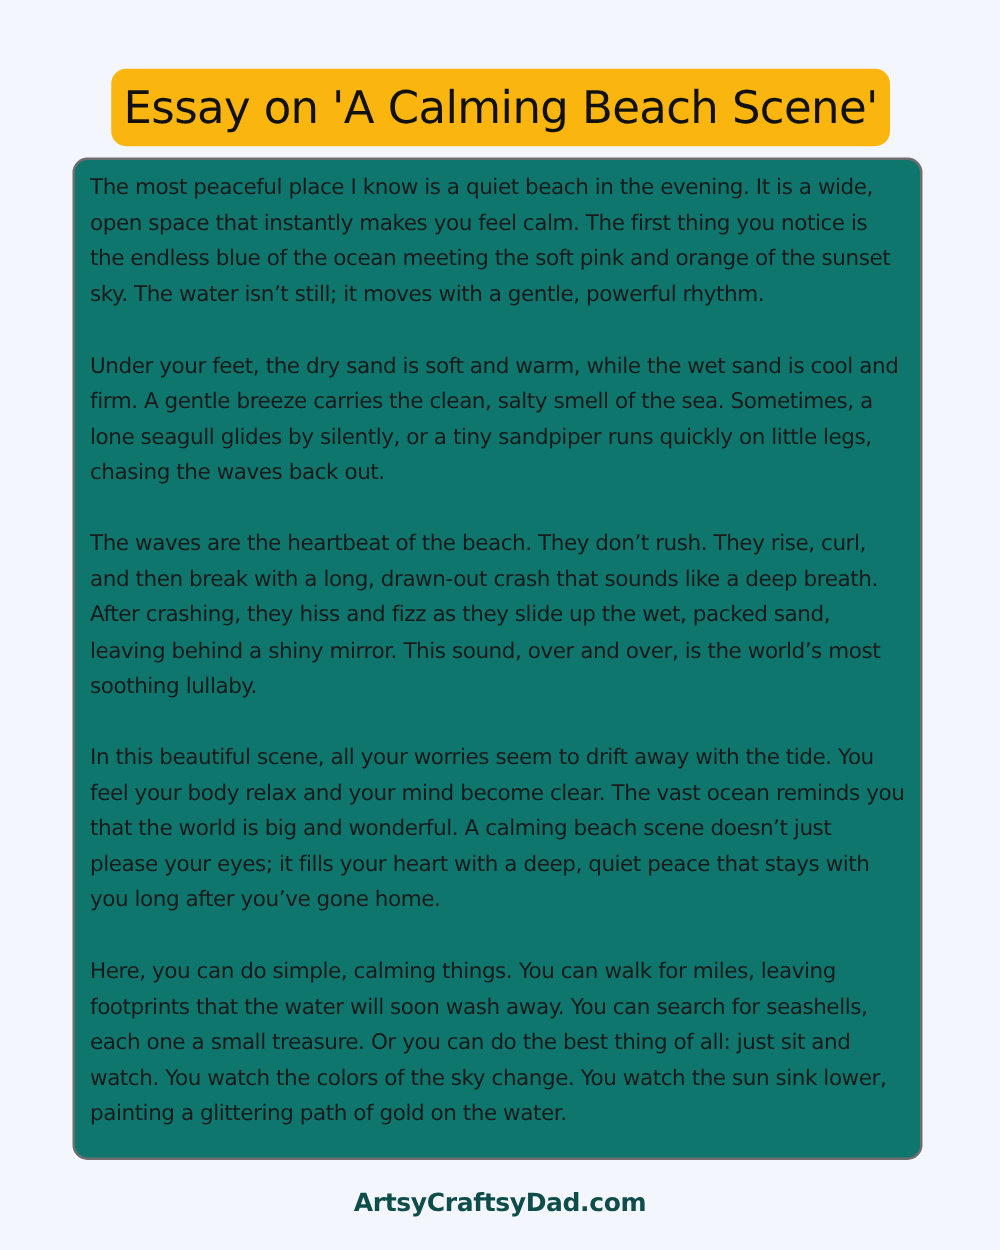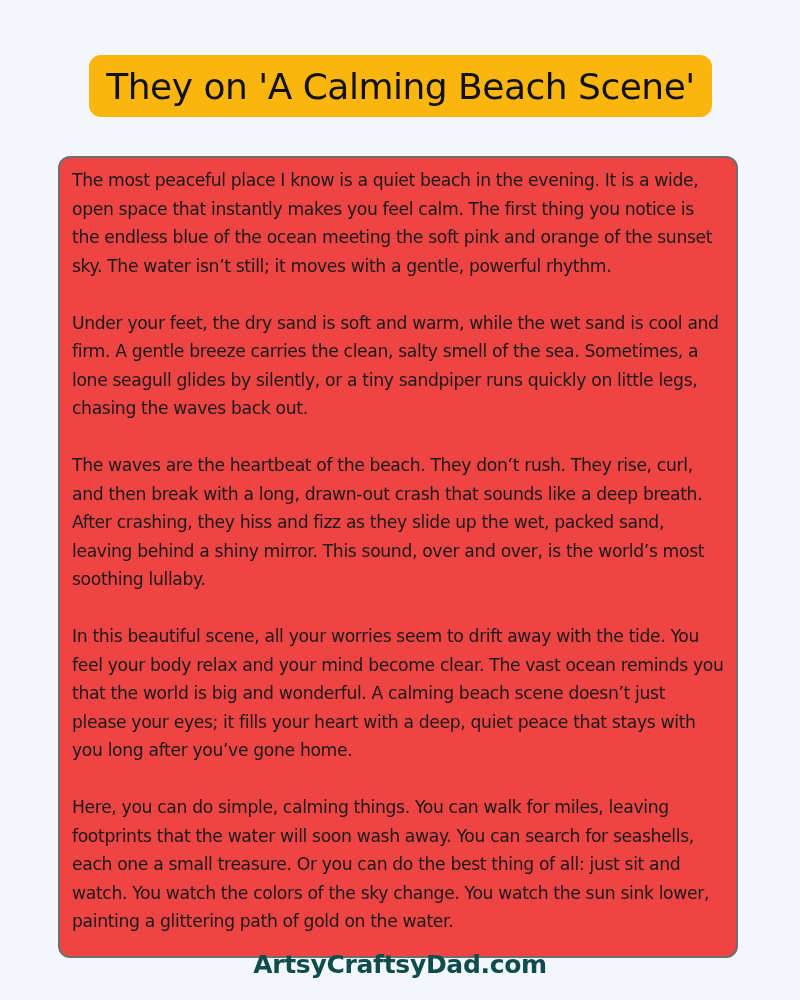--- a/index.html
+++ b/index.html
@@ -22,53 +22,53 @@
       font-family: "DejaVu Sans", sans-serif;
       font-size: 36px;
       color: #111;
       letter-spacing: -0.5px;
       white-space: nowrap;
       margin: 0;
       font-weight: normal;
     }
     .essay-box {
       position: absolute;
-      left: 58px; top: 156px;
+      left: 58px; top: 126px;
       width: 680px; height: 802px;
-      background: #ef4444;
+      background: #0f766e;
       border: 2px solid #6e6e6e;
       border-radius: 12px;
       box-sizing: border-box;
       padding: 8px 12px 0 12px;
     }
     .para {
       font-family: "DejaVu Sans", sans-serif;
       font-size: 17.2px;
       line-height: 28.5px;
       color: #1a1a1a;
       margin: 0 0 28.5px 0;
       letter-spacing: -0.35px;
     }
     .para:last-child { margin-bottom: 0; }
     .footer {
       position: absolute;
       left: 0; top: 950px; width: 800px;
       text-align: center;
       font-family: "DejaVu Sans", sans-serif;
       font-weight: bold;
-      font-size: 25px;
+      font-size: 20px;
       color: #0f4d4b;
       letter-spacing: -0.3px;
     }
   </style>
 </head>
 <body>
 
 <div class="title-wrap">
-  <h1 class="title">They on 'A Calming Beach Scene'</h1>
+  <h1 class="title">Essay on 'A Calming Beach Scene'</h1>
 </div>
 
 <div class="essay-box">
   <p class="para">The most peaceful place I know is a quiet beach in the evening. It is a wide, open space that instantly makes you feel calm. The first thing you notice is the endless blue of the ocean meeting the soft pink and orange of the sunset sky. The water isn’t still; it moves with a gentle, powerful rhythm.</p>
   <p class="para">Under your feet, the dry sand is soft and warm, while the wet sand is cool and firm. A gentle breeze carries the clean, salty smell of the sea. Sometimes, a lone seagull glides by silently, or a tiny sandpiper runs quickly on little legs, chasing the waves back out.</p>
   <p class="para">The waves are the heartbeat of the beach. They don’t rush. They rise, curl, and then break with a long, drawn-out crash that sounds like a deep breath. After crashing, they hiss and fizz as they slide up the wet, packed sand, leaving behind a shiny mirror. This sound, over and over, is the world’s most soothing lullaby.</p>
   <p class="para">In this beautiful scene, all your worries seem to drift away with the tide. You feel your body relax and your mind become clear. The vast ocean reminds you that the world is big and wonderful. A calming beach scene doesn’t just please your eyes; it fills your heart with a deep, quiet peace that stays with you long after you’ve gone home.</p>
   <p class="para">Here, you can do simple, calming things. You can walk for miles, leaving footprints that the water will soon wash away. You can search for seashells, each one a small treasure. Or you can do the best thing of all: just sit and watch. You watch the colors of the sky change. You watch the sun sink lower, painting a glittering path of gold on the water.</p>
 </div>
 

